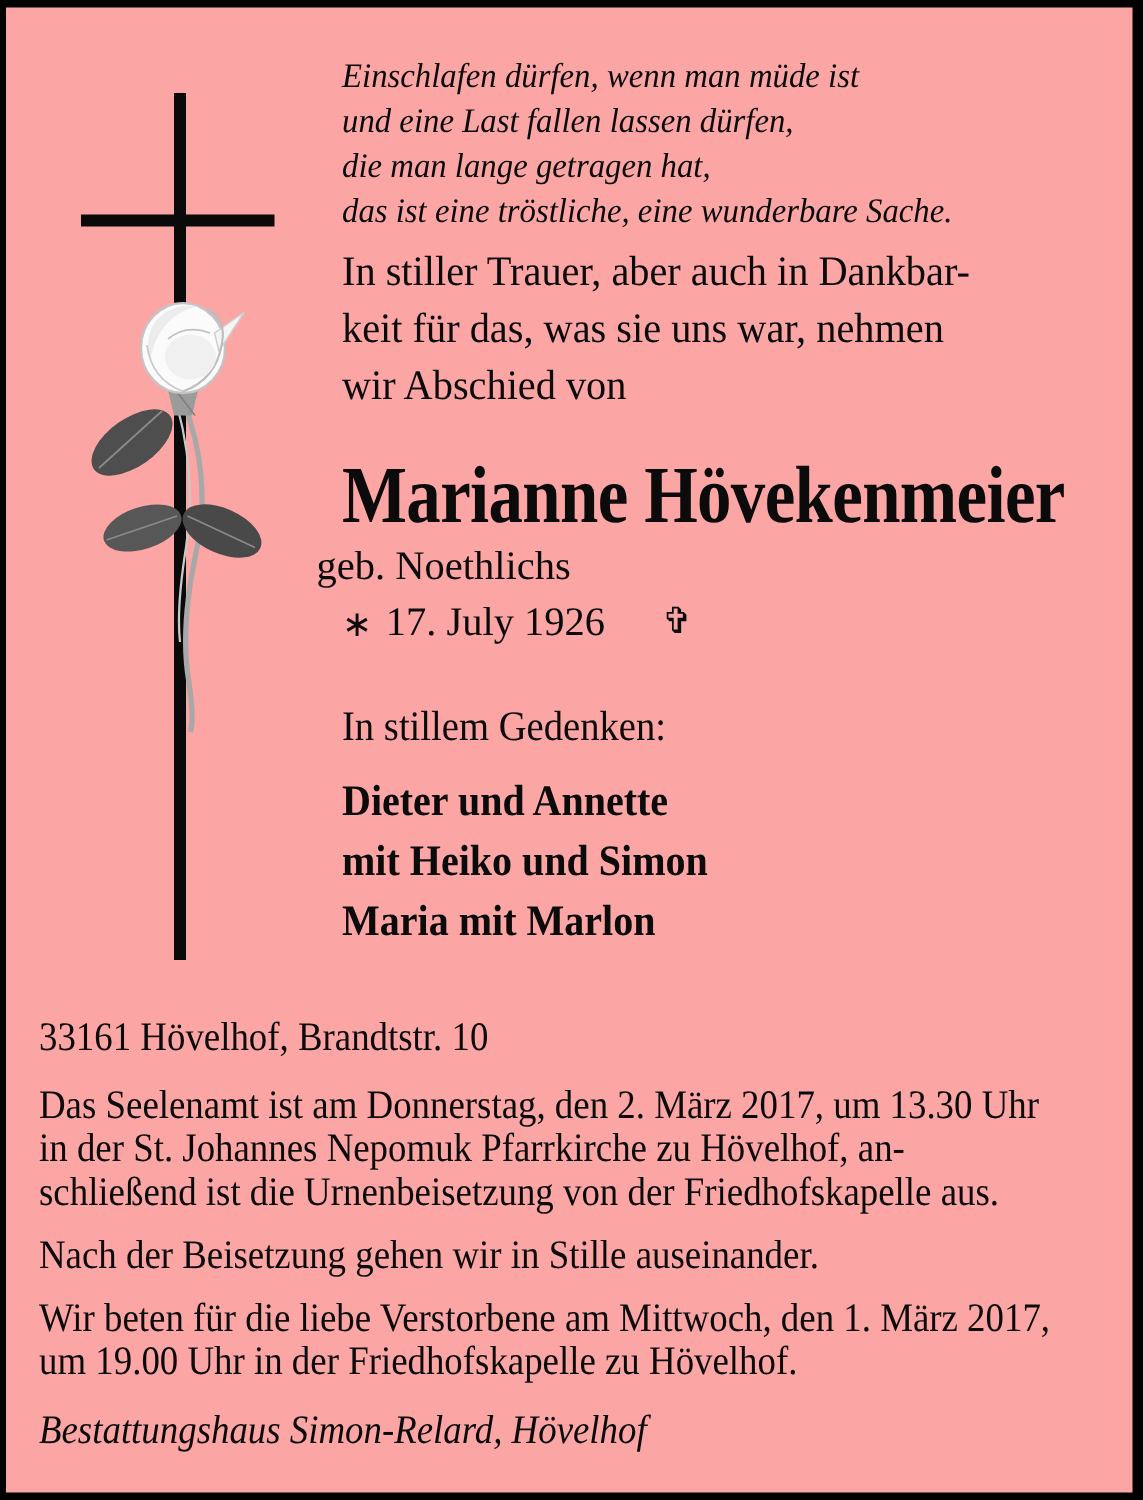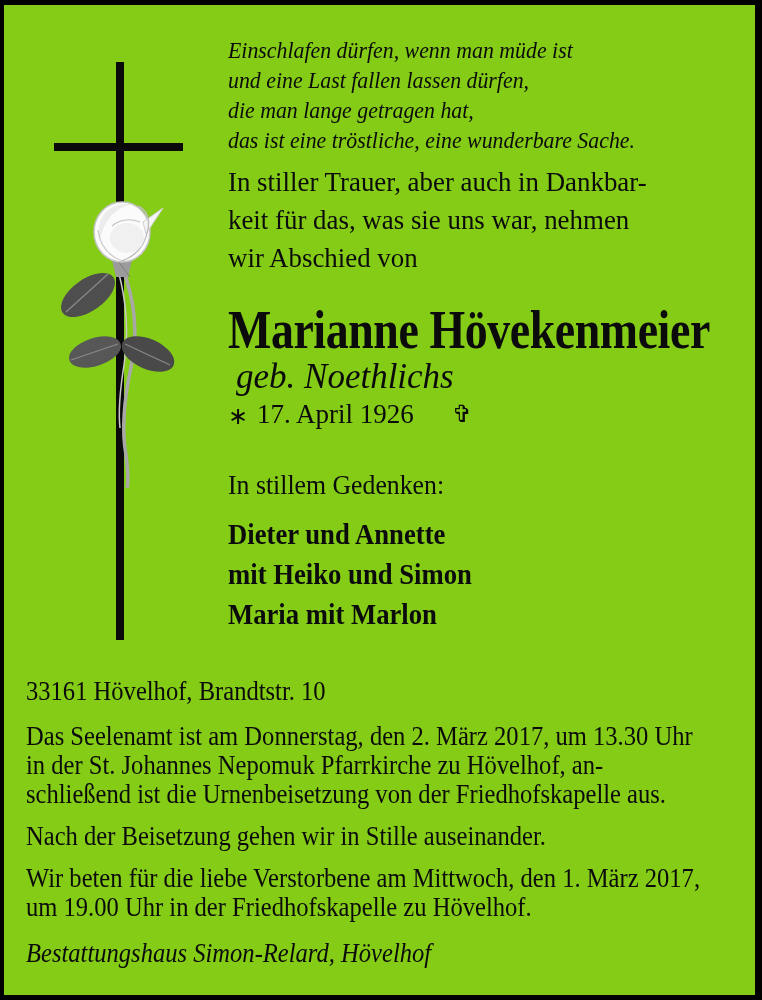--- a/index.html
+++ b/index.html
@@ -6,21 +6,21 @@
   html, body {
     margin: 0;
     padding: 0;
     background: #ffffff;
   }
   .page {
     position: relative;
     width: 762px;
     height: 1000px;
     box-sizing: border-box;
-    background: #84cc16;
+    background: #fca5a5;
     border-style: solid;
     border-color: #000000;
     border-width: 5px 7px 5px 4px;
     overflow: hidden;
     font-family: "Liberation Serif", "DejaVu Serif", serif;
     color: #0b0b0b;
   }
   .abs { position: absolute; }
 
   
@@ -53,25 +53,24 @@
     margin: 0;
     font-size: 54px;
     font-weight: bold;
     line-height: 58px;
     white-space: nowrap;
     letter-spacing: -0.5px;
     transform: scaleX(0.85);
     transform-origin: 0 0;
   }
   .maiden {
-    left: 232px; top: 356px;
-    font-size: 35px;
+    left: 207px; top: 356px;
+    font-size: 27px;
     line-height: 32px;
     white-space: nowrap;
-    font-style: italic;
   }
   .dates {
     left: 224px; top: 392px;
     font-size: 27px;
     line-height: 34px;
     display: flex;
     gap: 38px;
     white-space: nowrap;
   }
   .date-item { display: inline-flex; align-items: baseline; gap: 9px; }
@@ -163,21 +162,21 @@
     <div>keit für das, was sie uns war, nehmen</div>
     <div>wir Abschied von</div>
   </div>
 
   <h1 class="abs name">Marianne Hövekenmeier</h1>
   <div class="abs maiden">geb. Noethlichs</div>
 
   <div class="abs dates">
     <span class="date-item">
       <span class="sym sym-star">∗</span>
-      <span>17. April 1926</span>
+      <span>17. July 1926</span>
     </span>
     <span class="date-item">
       <span class="sym sym-cross">✞</span>
     </span>
   </div>
 
   <div class="abs gedenken">In stillem Gedenken:</div>
   <div class="abs mourners">
     <div>Dieter und Annette</div>
     <div>mit Heiko und Simon</div>

